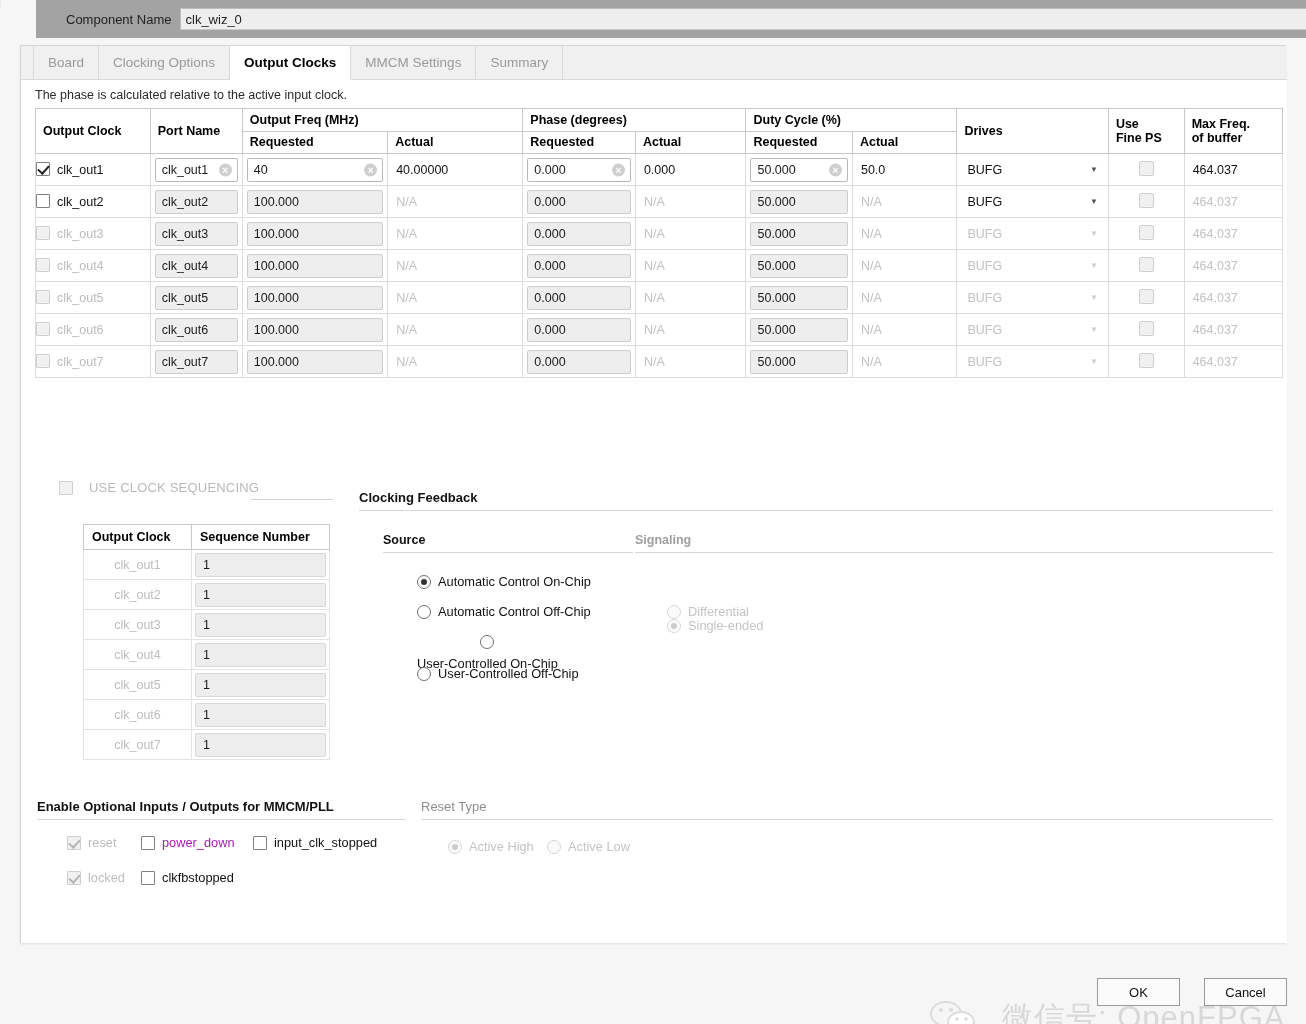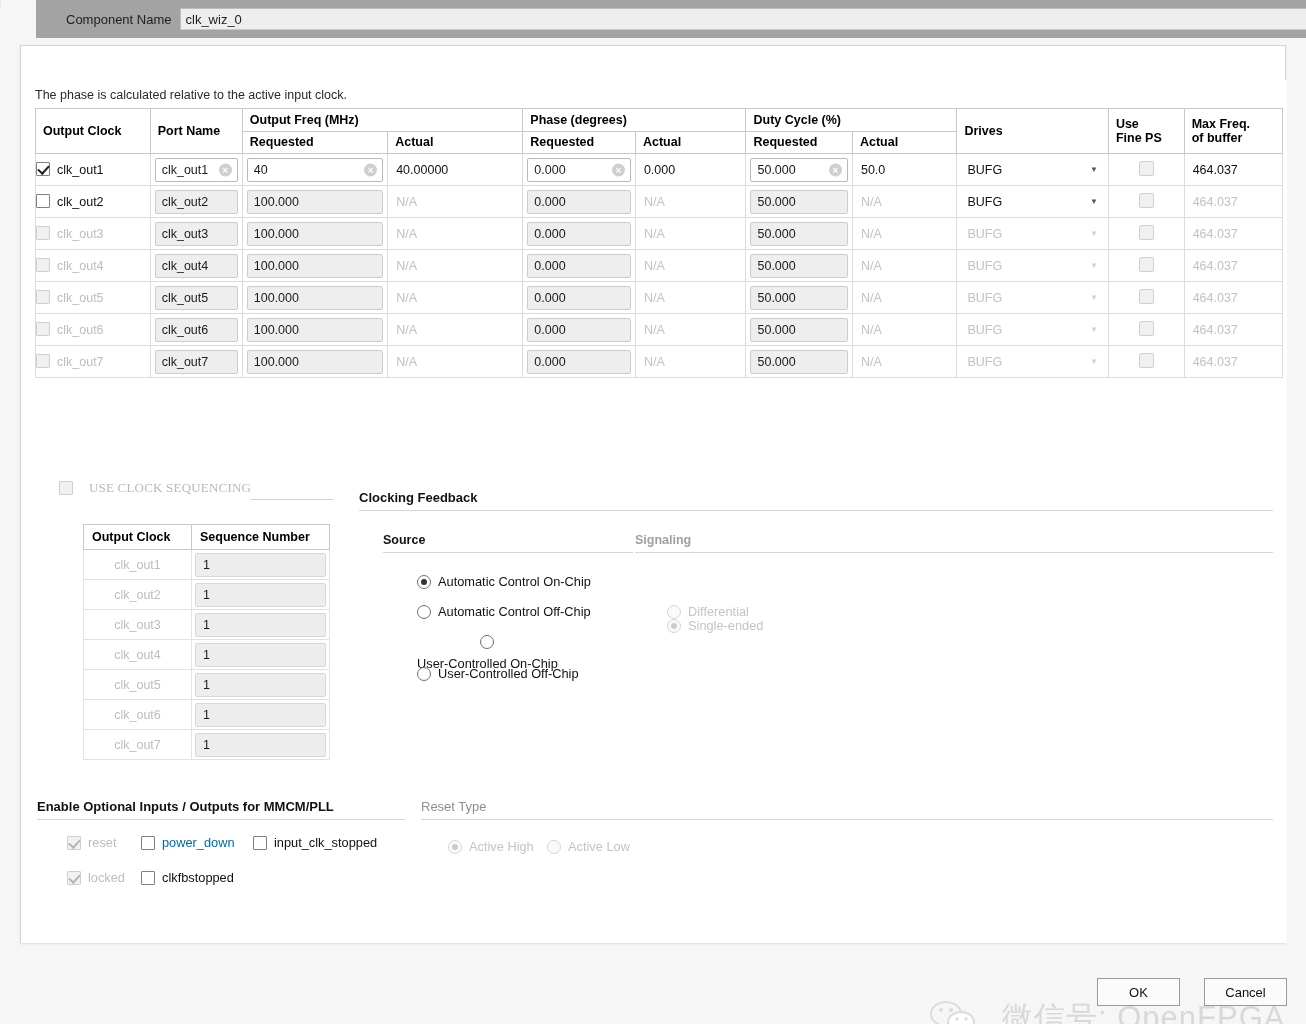--- a/index.html
+++ b/index.html
@@ -135,21 +135,21 @@
   .ck-sq {
     display:inline-block; width:15px; height:15px; border-radius:2px;
     border:1px solid #cfcfcf; background:#f0f0f0;
   }
 
   
   .seq-head {
     position:absolute; left:38px; top:400px;
     display:flex; align-items:center; gap:9px;
   }
-  .seq-head .lbl { font-size:13px; color:#b9b9b9; letter-spacing:.2px;font-family:Liberation Serif, serif; }
+  .seq-head .lbl { font-size:13px; color:#b9b9b9; letter-spacing:.2px; }
   .seq-rule {
     position:absolute; left:230px; top:419px; width:82px;
     border-top:1px solid #d3d3d3;
   }
 
   .seq-table {
     position:absolute; left:62px; top:444px;
     border-collapse:collapse; table-layout:fixed;
     border:1px solid #c8c8c8;
   }
@@ -213,20 +213,28 @@
 
   <div class="top-grid"></div>
 
   <div class="compname-row">
     <span class="compname-label">Component Name</span>
     <input class="compname-input" type="text" value="clk_wiz_0" style="">
   </div>
 
   <div class="tabpanel">
 
+    <div class="tabstrip">
+      <div class="tab">Board</div>
+      <div class="tab">Clocking Options</div>
+      <div class="tab active">Output Clocks</div>
+      <div class="tab">MMCM Settings</div>
+      <div class="tab">Summary</div>
+      <div class="tab tab-filler"></div>
+    </div>
 
     <div class="panel-body">
 
       <div class="hint-text">The phase is calculated relative to the active input clock.</div>
 
       <table class="clk-table">
         <colgroup>
           <col style="width:112px">
             <col style="width:90px">
             <col style="width:142px">
@@ -682,21 +690,21 @@
       <div class="sec-title" style="left:16px; top:719px;">Enable Optional Inputs / Outputs for MMCM/PLL</div>
       <div class="sec-rule" style="left:16px; top:739px; width:368px;"></div>
 
       <div class="sub-title dis" style="left:400px; top:719px; font-weight:normal; font-size:13px; color:#8f8f8f;">Reset Type</div>
       <div class="sec-rule" style="left:400px; top:739px; width:852px;"></div>
 
       <div class="opt-ck-row" style="left:46px; top:755px; color:#bcbcbc;">
         <span class="ck dis checked"></span>
         <span>reset</span>
       </div>
-      <div class="opt-ck-row" style="left:120px; top:755px; color:#0369a1;">
+      <div class="opt-ck-row" style="left:120px; top:755px; color:#a21caf;">
         <span class="ck"></span>
         <span>power_down</span>
       </div>
       <div class="opt-ck-row" style="left:232px; top:755px; color:#111;">
         <span class="ck"></span>
         <span>input_clk_stopped</span>
       </div>
       <div class="opt-ck-row" style="left:46px; top:790px; color:#bcbcbc;">
         <span class="ck dis checked"></span>
         <span>locked</span>

